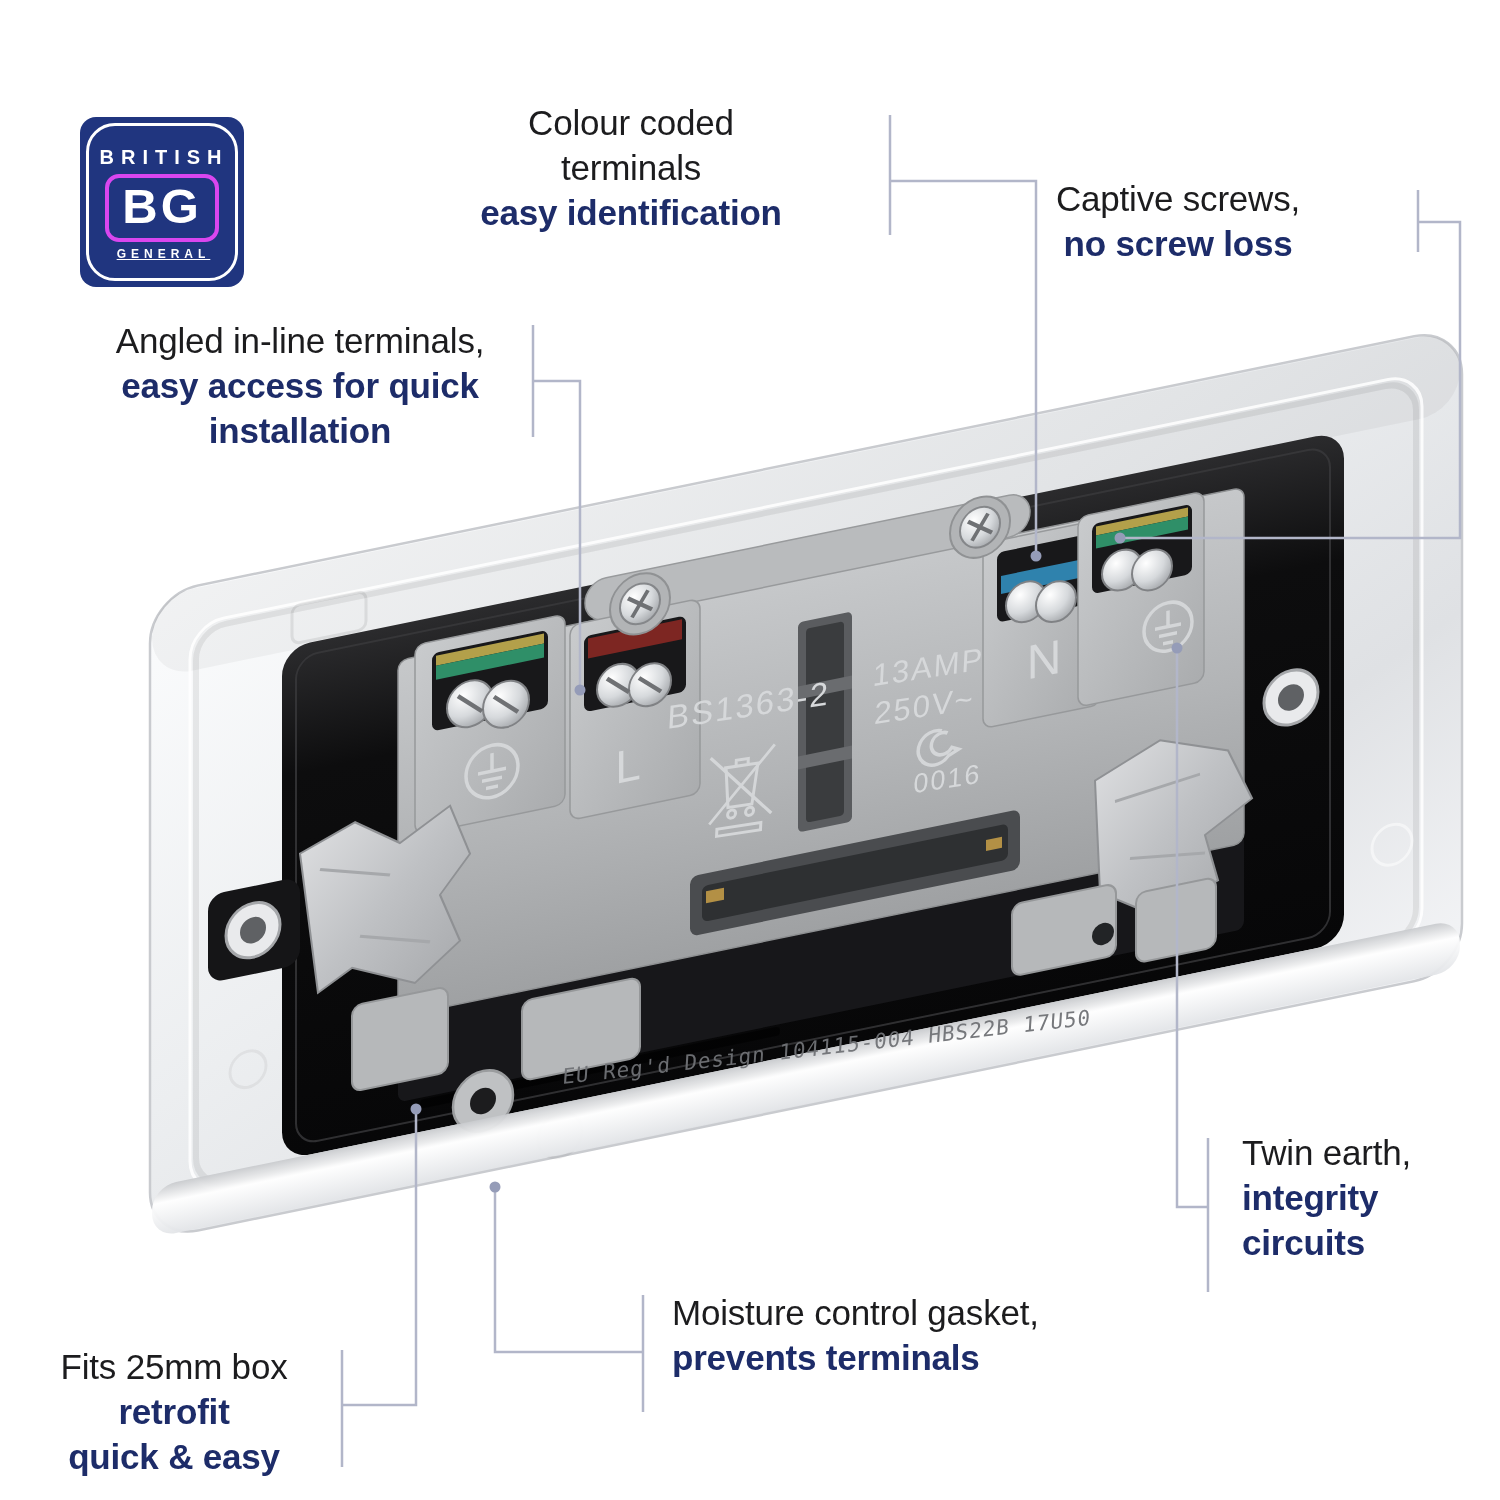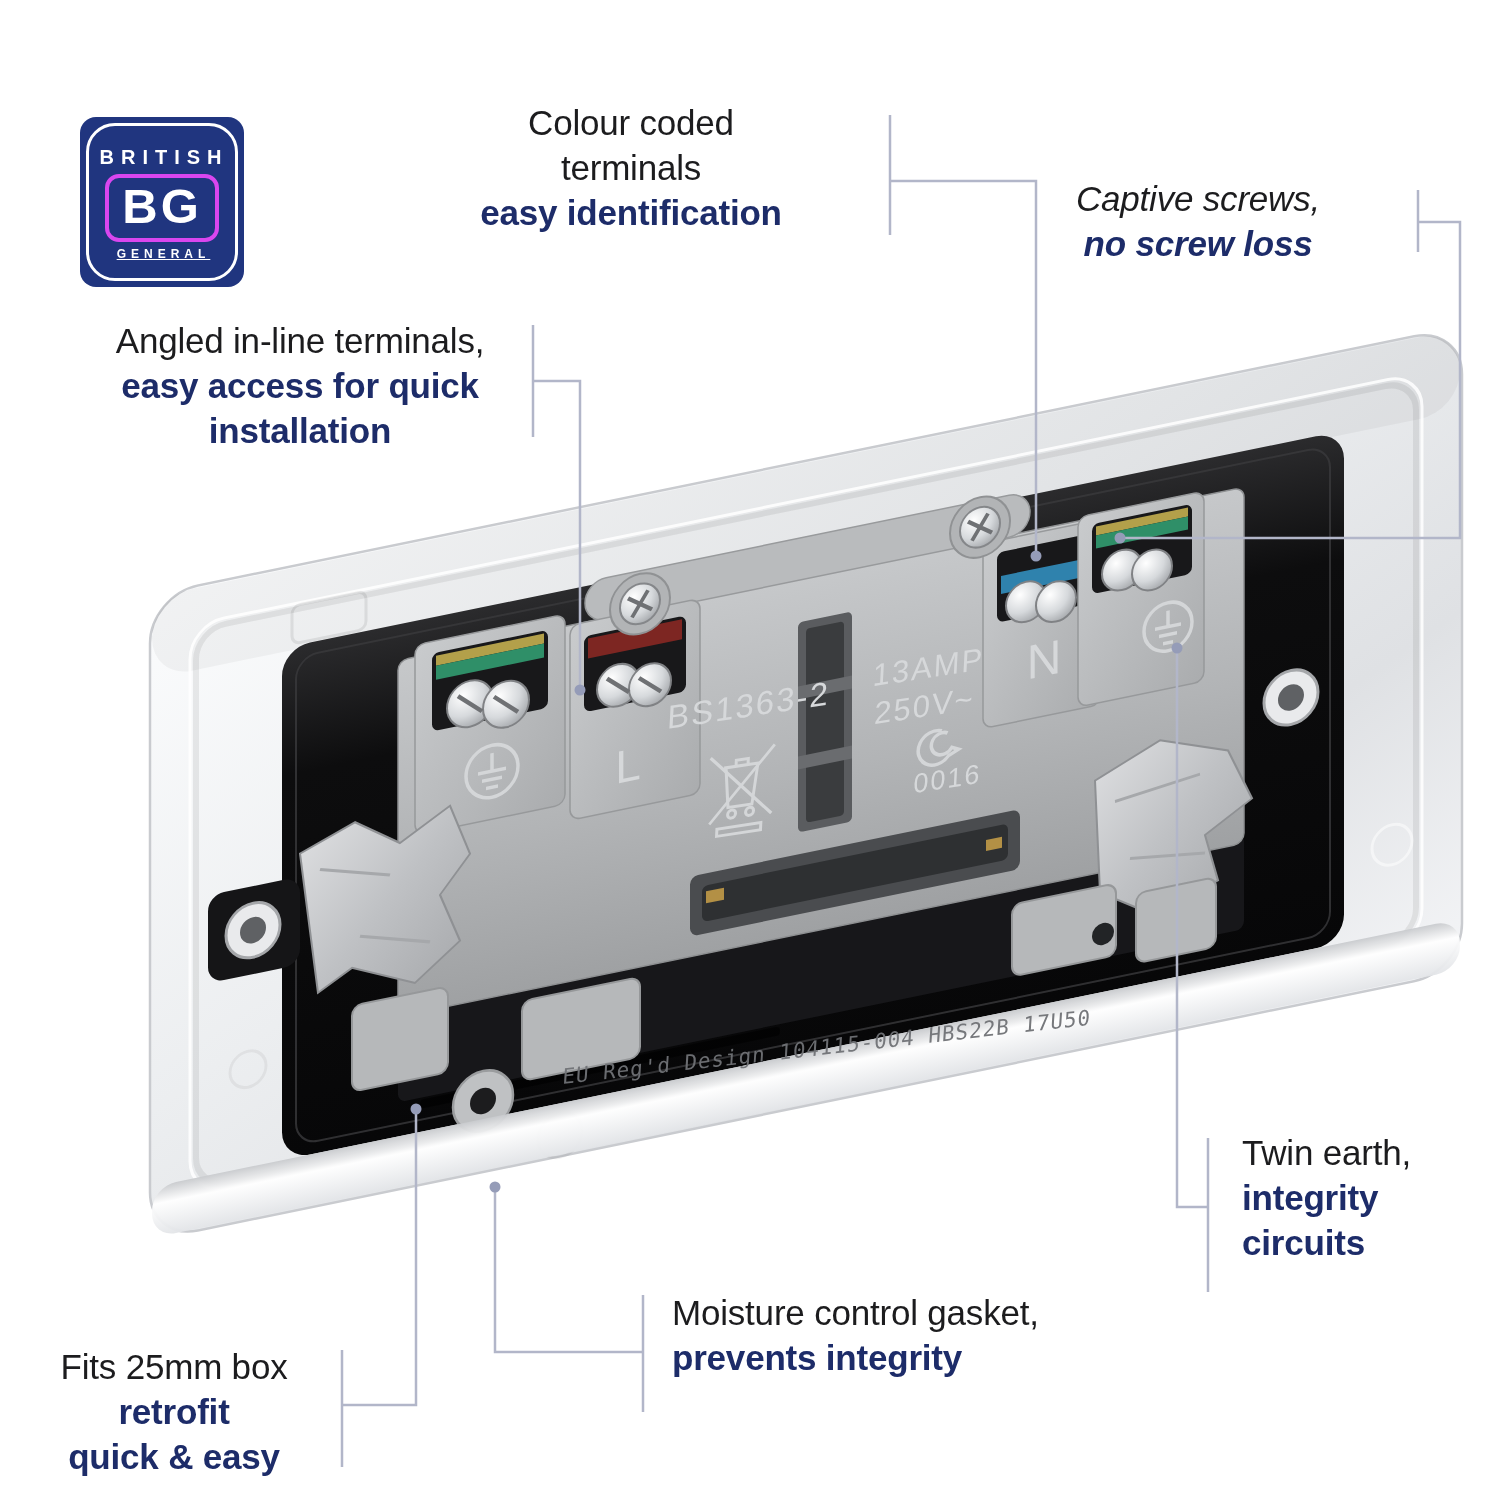--- a/index.html
+++ b/index.html
@@ -232,40 +232,40 @@
     <div class="gen">GENERAL</div>
   </div>
 </div>
 
 <div class="callout ra" style="left:400px;top:100px;width:462px;">
   <div>Colour coded</div>
   <div>terminals</div>
   <div class="bold">easy identification</div>
 </div>
 
-<div class="callout ra" style="left:1000px;top:176px;width:396px;font-style:italic;">
+<div class="callout ra" style="left:980px;top:176px;width:396px;">
   <div>Captive screws,</div>
   <div class="bold">no screw loss</div>
 </div>
 
 <div class="callout ra" style="left:88px;top:318px;width:424px;">
   <div>Angled in-line terminals,</div>
   <div class="bold">easy access for quick</div>
   <div class="bold">installation</div>
 </div>
 
 <div class="callout la" style="left:1242px;top:1130px;width:250px;">
   <div>Twin earth,</div>
   <div class="bold">integrity</div>
   <div class="bold">circuits</div>
 </div>
 
 <div class="callout la" style="left:672px;top:1290px;width:470px;">
   <div>Moisture control gasket,</div>
-  <div class="bold">prevents integrity</div>
+  <div class="bold">prevents terminals</div>
 </div>
 
 <div class="callout ra" style="left:36px;top:1344px;width:276px;">
   <div>Fits 25mm box</div>
   <div class="bold">retrofit</div>
   <div class="bold">quick &amp; easy</div>
 </div>
 
 </div>
 

